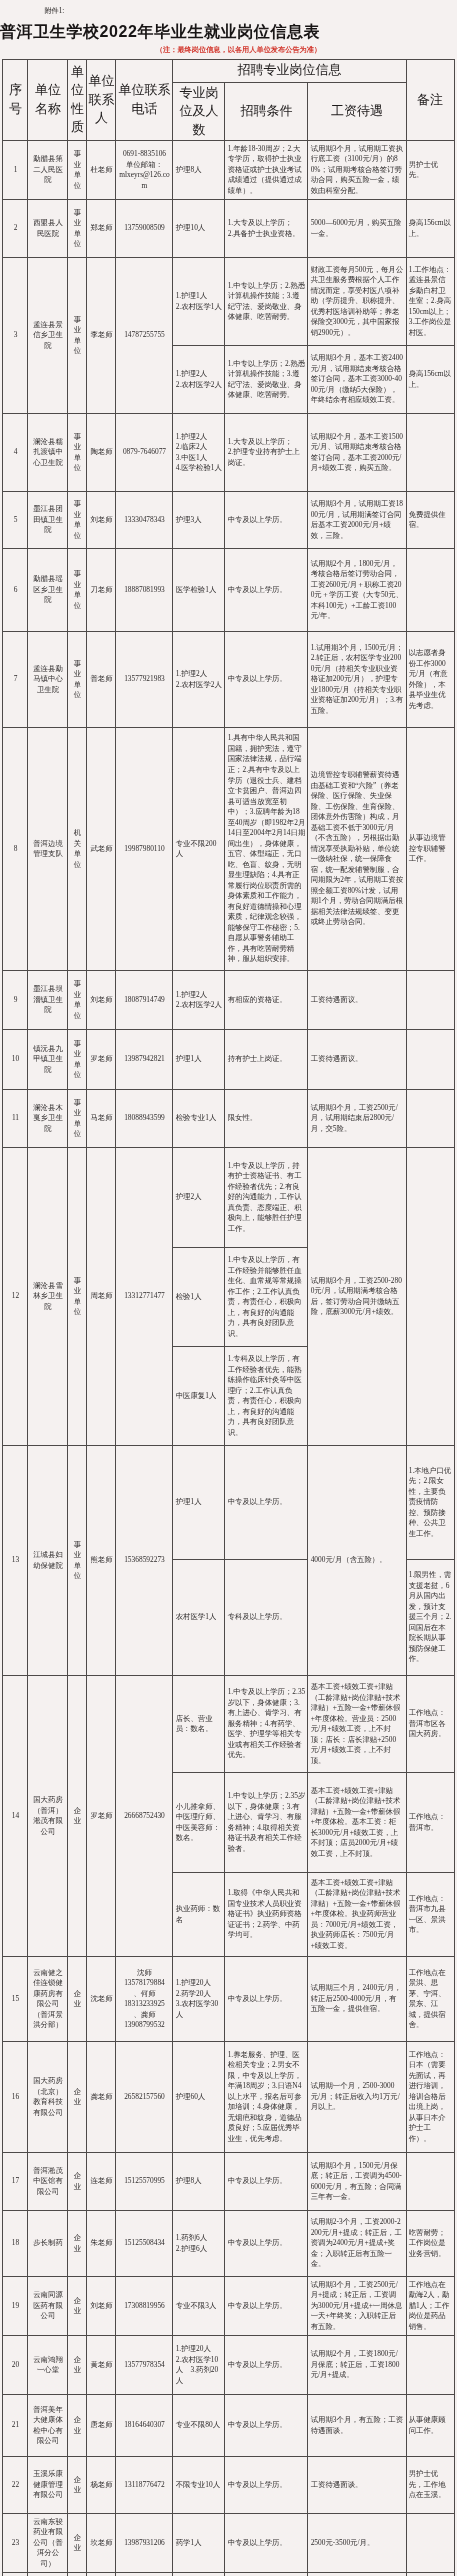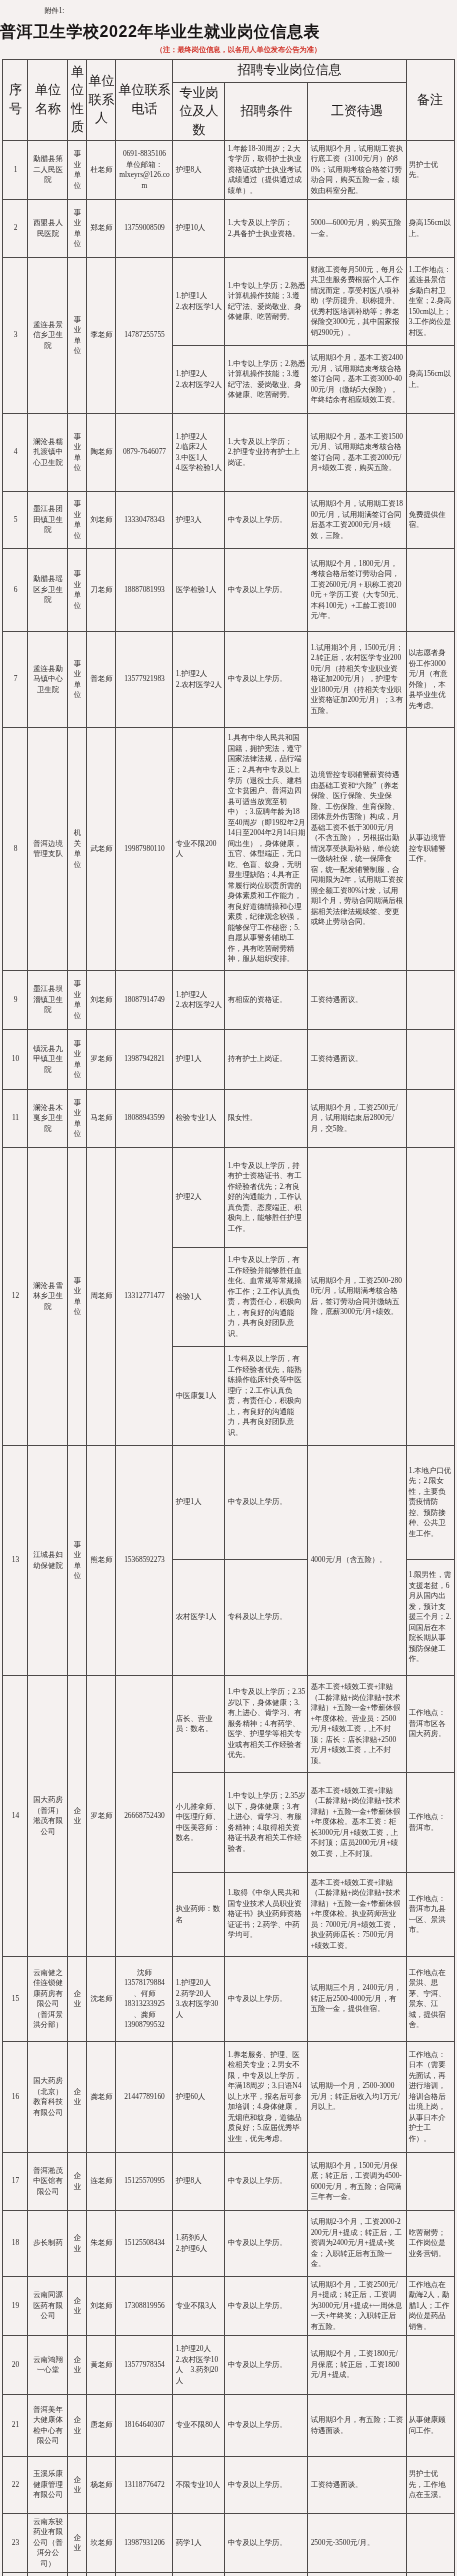--- a/index.html
+++ b/index.html
@@ -307,21 +307,21 @@
 3.农村医学30人</td>
         <td class="l">中专及以上学历。</td>
         <td class="l">试用期三个月，2400元/月，转正后2500-4000元/月，有五险一金，提供住宿。</td>
         <td class="l">工作地点在景洪、思茅、宁洱、景东、江城，提供宿舍。</td>
       </tr>
       <tr style="height: 111px;">
         <td class="c">16</td>
         <td class="c">国大药房（北京）教育科技有限公司</td>
         <td class="c">企业</td>
         <td class="c">龚老师</td>
-        <td class="c">21447789160</td>
+        <td class="c">26582157560</td>
         <td class="l">护理60人</td>
         <td class="l">1.养老服务、护理、医检相关专业；2.男女不限，中专及以上学历，年满18周岁；3.日语N4以上水平，报名后可参加培训；4.身体健康，无烟疤和纹身，道德品质良好；5.应届优秀毕业生，优先考虑。</td>
         <td class="l">试用期一个月，2500-3000元/月；转正后收入均1万元/月以上。</td>
         <td class="l">工作地点：日本（需要先面试，再进行培训，培训合格后出境上岗，从事日本介护士工作）。</td>
       </tr>
       <tr style="height: 58px;">
         <td class="c">17</td>
         <td class="c">普洱淞茂中医馆有限公司</td>
         <td class="c">企业</td>
         <td class="c">连老师</td>

